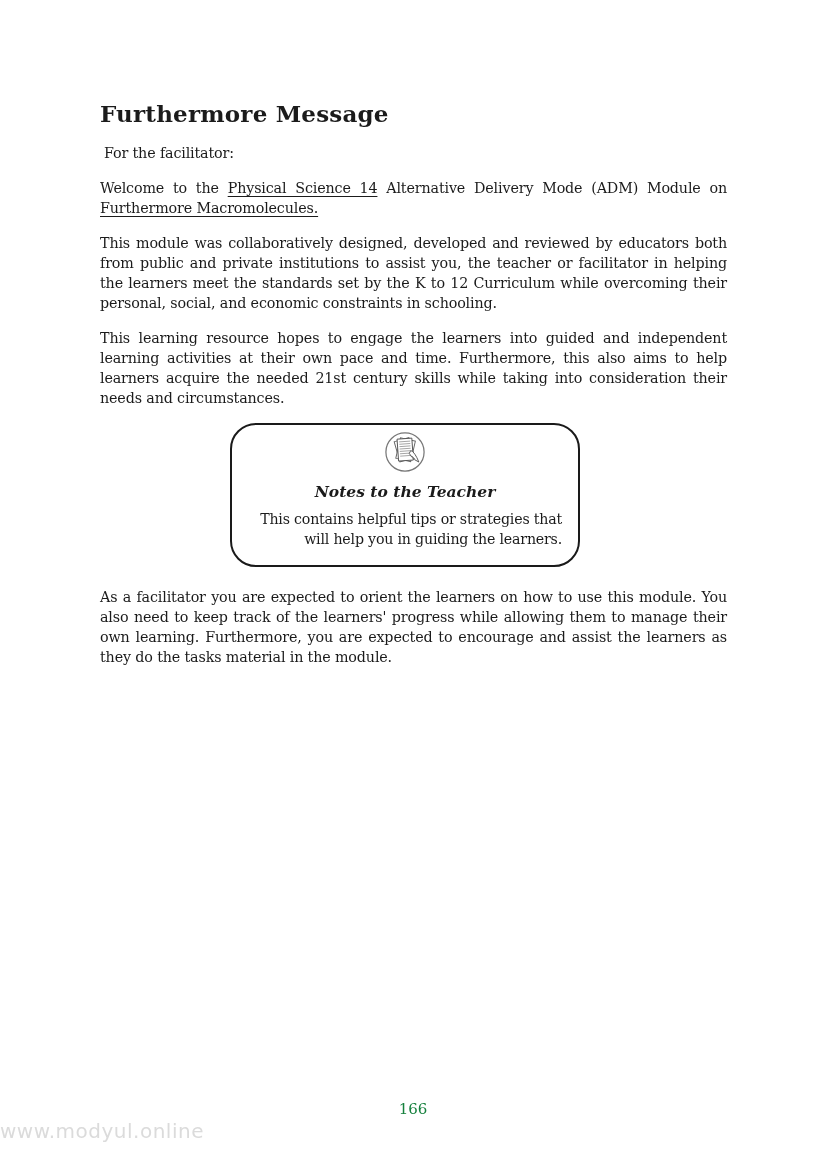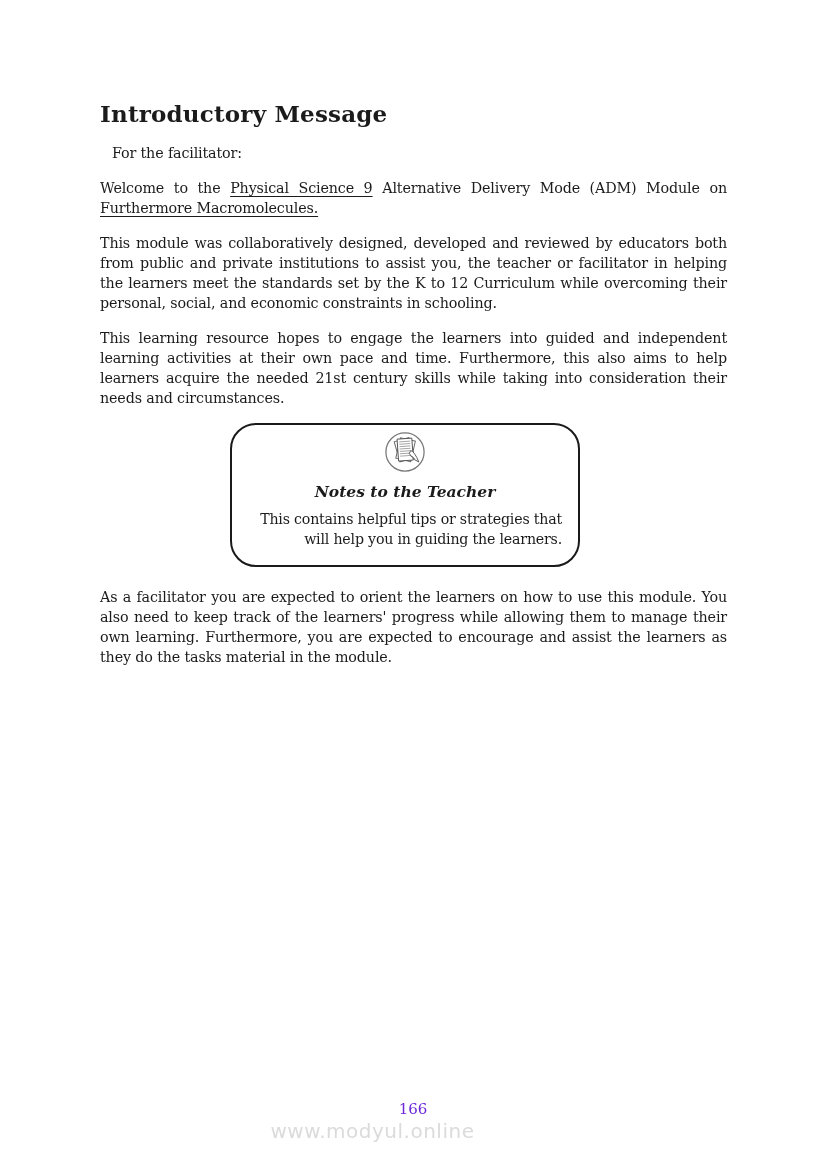--- a/index.html
+++ b/index.html
@@ -27,21 +27,21 @@
     font-size: 14.3px;
     line-height: 20px;
     letter-spacing: -0.15px;
     text-align: justify;
     margin: 0 0 15px 0;
   }
   p.salutation-par {
     font-size: 14.3px;
     line-height: 20px;
     letter-spacing: -0.15px;
-    margin: 0 0 15px 12px;
+    margin: 0 0 15px 4px;
     text-align: left;
   }
   .u { text-decoration: underline; text-underline-offset: 2.5px; }
   .note-box {
     box-sizing: border-box;
     width: 350px;
     margin: 14px 0 20px 130px;
     border: 2px solid #1a1a1a;
     border-radius: 26px;
     padding: 6px 16px 16px 16px;
@@ -65,43 +65,42 @@
     letter-spacing: -0.2px;
     text-align: right;
     margin: 0;
   }
   .page-number {
     position: absolute;
     top: 1100px; left: 0;
     width: 826px;
     text-align: center;
     font-size: 15px;
-    color: #6d28d9;
+    color: #15803d;
   }
   .watermark {
     position: absolute;
     top: 1119px; left: 0;
     width: 745px;
-    text-align: center;
     font-family: "DejaVu Sans", sans-serif;
     font-size: 20px;
     letter-spacing: 0.5px;
     color: #dbdbdb;
   }
 </style>
 </head>
 <body>
 
 <div class="page-content">
 
-  <h1 class="doc-title">Introductory Message</h1>
+  <h1 class="doc-title">Furthermore Message</h1>
 
   <p class="salutation-par">For the facilitator:</p>
 
-  <p class="body-par"><span>Welcome to the </span><span class="u">Physical Science 9</span><span> Alternative Delivery Mode (ADM) Module on </span><span class="u">Furthermore Macromolecules.</span></p>
+  <p class="body-par"><span>Welcome to the </span><span class="u">Physical Science 14</span><span> Alternative Delivery Mode (ADM) Module on </span><span class="u">Furthermore Macromolecules.</span></p>
 
   <p class="body-par">This module was collaboratively designed, developed and reviewed by educators both from public and private institutions to assist you, the teacher or facilitator in helping the learners meet the standards set by the K to 12 Curriculum while overcoming their personal, social, and economic constraints in schooling.</p>
 
   <p class="body-par">This learning resource hopes to engage the learners into guided and independent learning activities at their own pace and time. Furthermore, this also aims to help learners acquire the needed 21st century skills while taking into consideration their needs and circumstances.</p>
 
 
   <div class="note-box">
     <div class="note-icon-wrap">
       <svg width="42" height="42" viewBox="0 0 44 44" aria-hidden="true">
         <defs>

